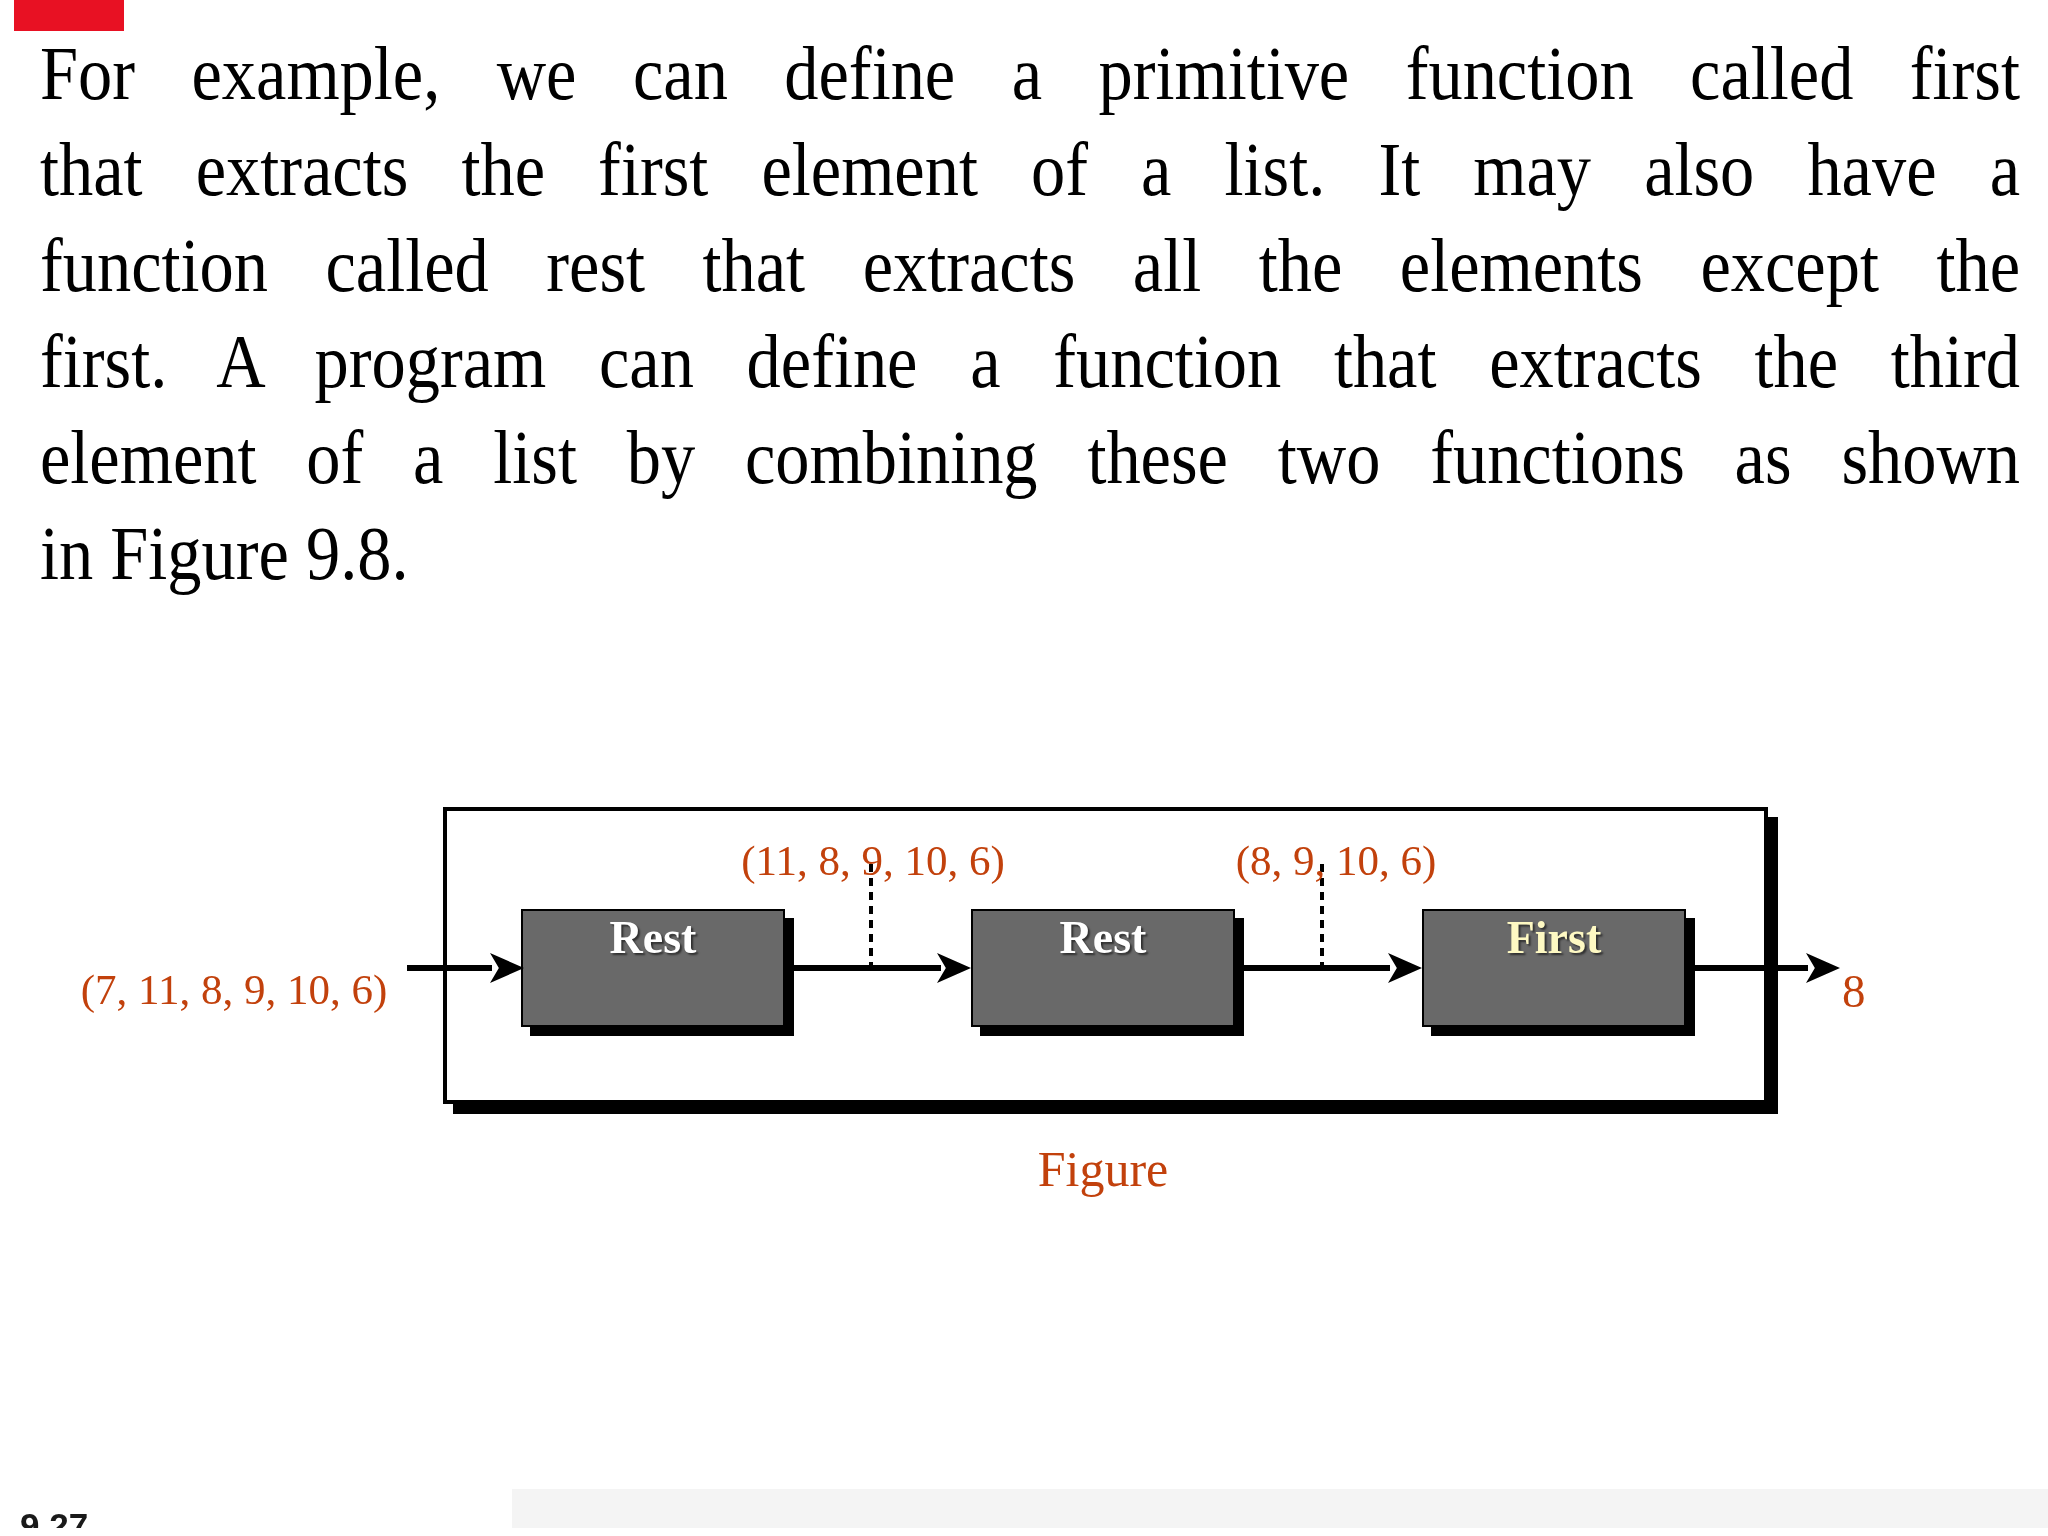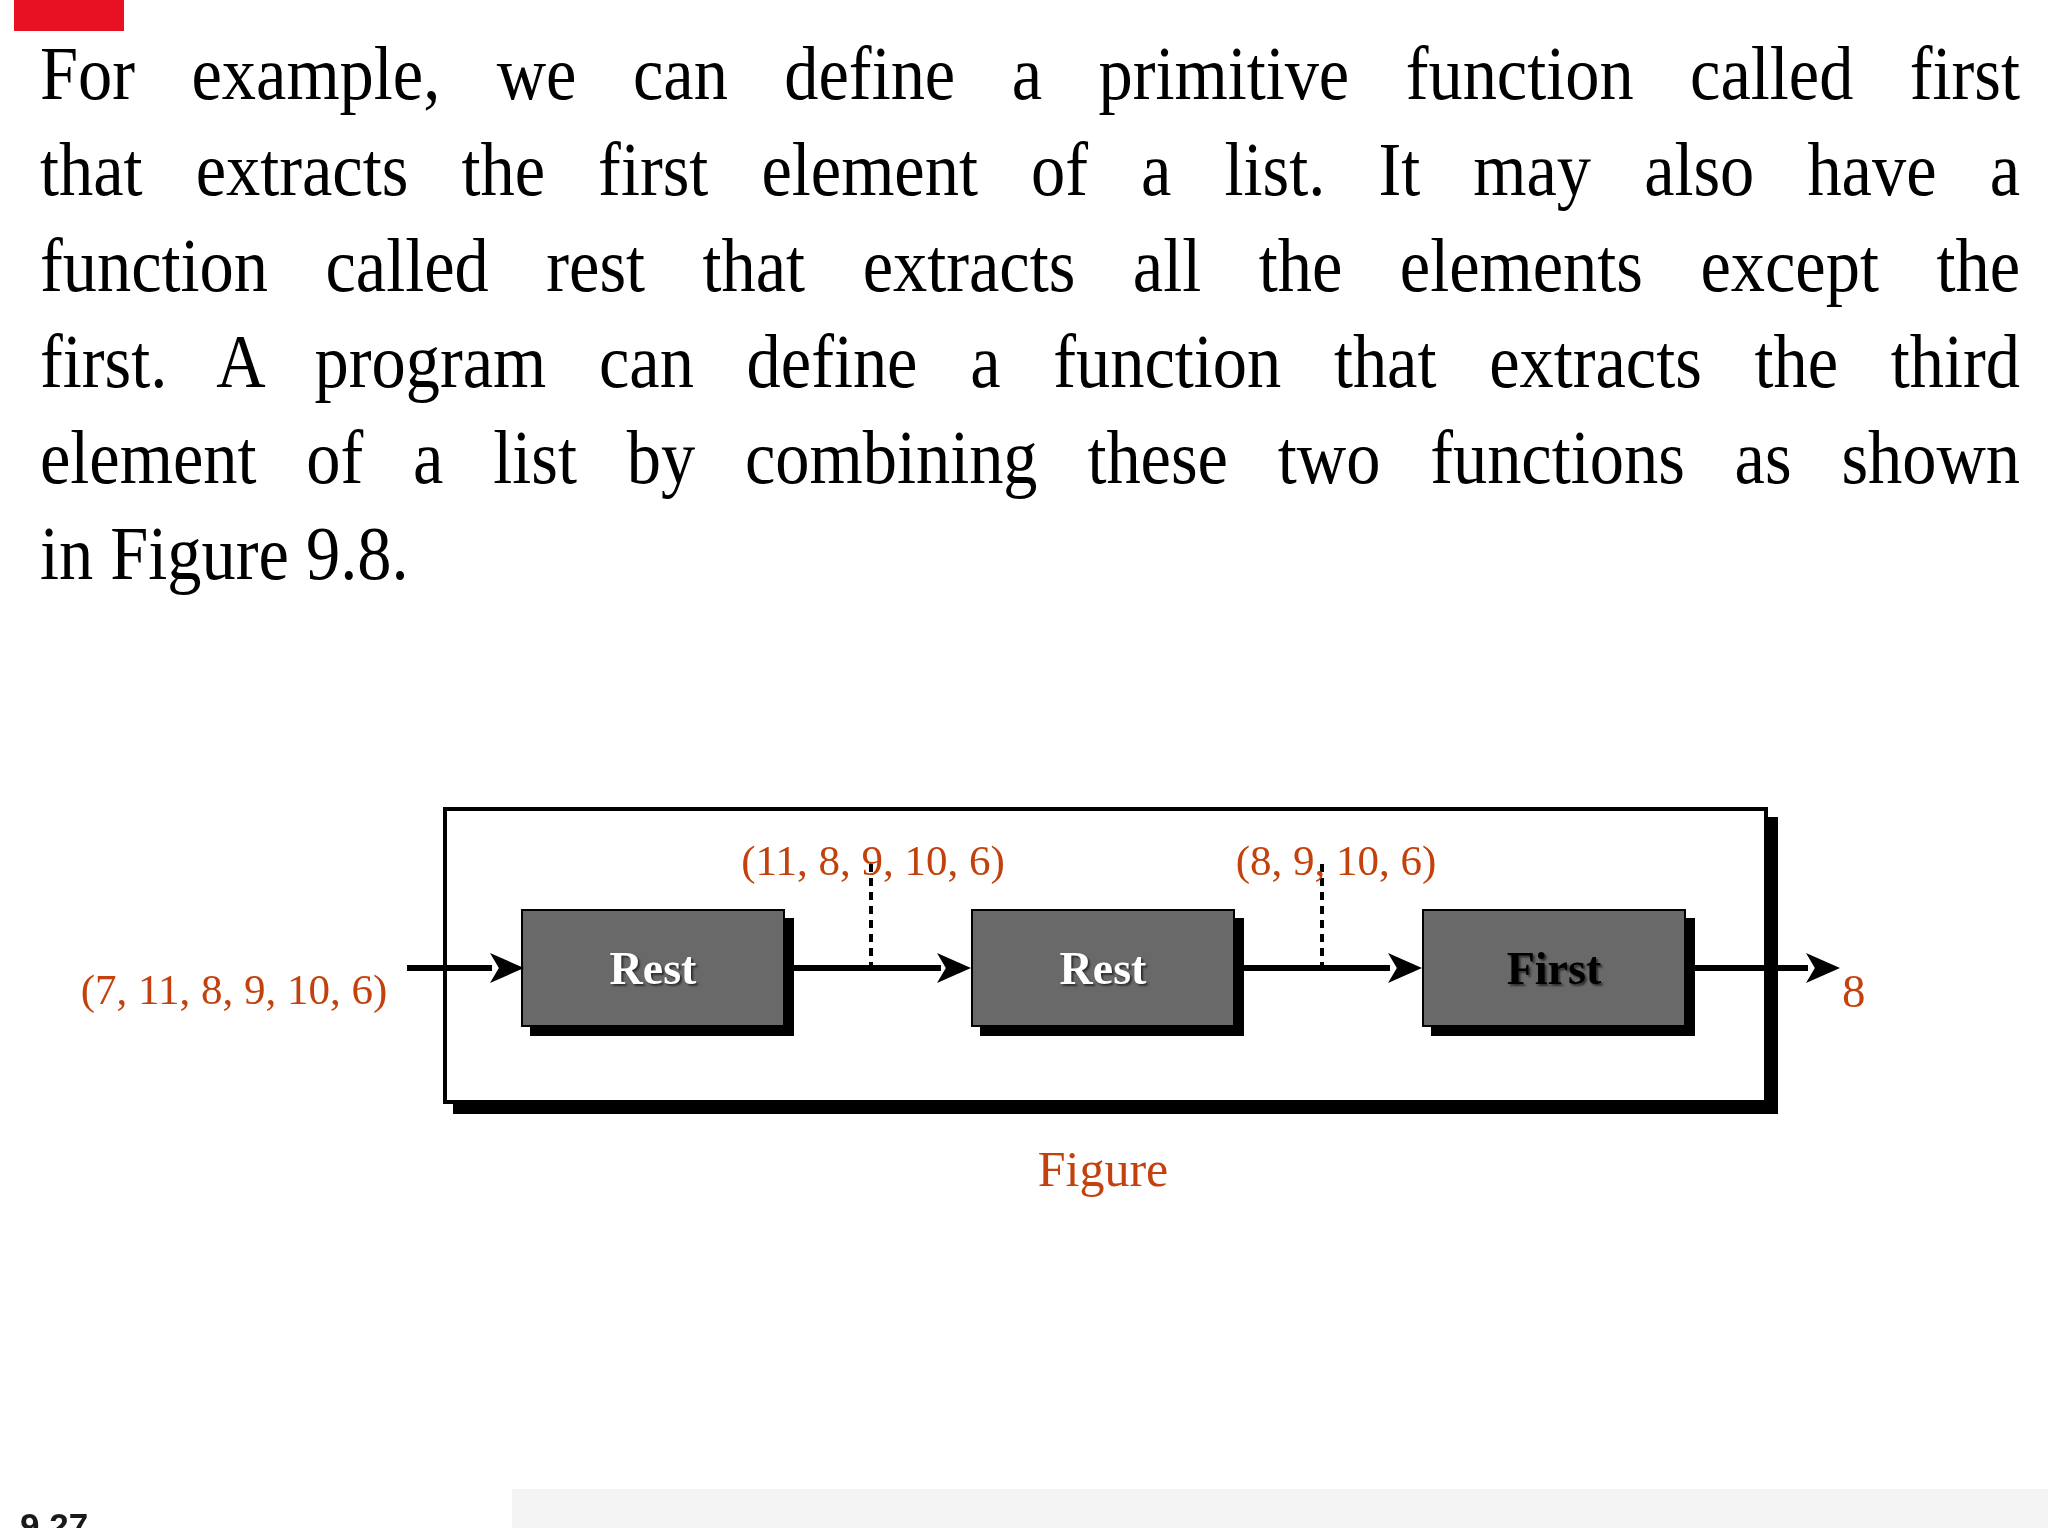--- a/index.html
+++ b/index.html
@@ -15,21 +15,21 @@
         font-size:76px;line-height:96px;color:#000;}
   .para .jline{text-align:justify;text-align-last:justify;white-space:normal;}
   .para .lline{text-align:left;}
 
   
   .outerbox{position:absolute;left:443px;top:807px;width:1325px;height:297px;
             border:4px solid #000;background:#fff;box-shadow:10px 10px 0 #000;
             box-sizing:border-box;z-index:1;}
   .gbox{position:absolute;top:909px;width:264px;height:118px;background:#696969;
         border:2px solid #000;box-sizing:border-box;box-shadow:9px 9px 0 #000;
-        z-index:3;display:flex;align-items:center;justify-content:center;}
+        z-index:3;display:flex;justify-content:center;}
   .gbox .blabel{color:#fff;font-weight:bold;font-size:46px;
         text-shadow:2px 2px 2px rgba(0,0,0,0.55);}
   .box1{left:521px;} .box2{left:971px;} .box3{left:1422px;}
 
   .aline{position:absolute;top:965px;height:6px;background:#000;z-index:4;}
   .ahead{position:absolute;top:953px;width:34px;height:30px;background:#000;z-index:4;
          clip-path:polygon(0% 0%, 100% 50%, 0% 100%, 26% 50%);}
   .a0{left:407px;width:85px;} .h0{left:490px;}
   .a1{left:791px;width:150px;} .h1{left:937px;}
   .a2{left:1240px;width:150px;} .h2{left:1388px;}
@@ -84,21 +84,21 @@
 
   <div class="dlabel inlabel">(7, 11, 8, 9, 10, 6)</div>
 
   <div class="gbox box1" style="background: rgb(105, 105, 105);">
     <span class="blabel" style="color: rgb(255, 255, 255);">Rest</span>
   </div>
   <div class="gbox box2" style="background: rgb(105, 105, 105);">
     <span class="blabel" style="color: rgb(255, 255, 255);">Rest</span>
   </div>
   <div class="gbox box3" style="background: rgb(105, 105, 105);">
-    <span class="blabel" style="color: #000000;">First</span>
+    <span class="blabel" style="color: #fef9c3;">First</span>
   </div>
 
   <div class="aline a0"></div>
   <div class="ahead h0"></div>
   <div class="aline a1"></div>
   <div class="ahead h1"></div>
   <div class="aline a2"></div>
   <div class="ahead h2"></div>
   <div class="aline a3"></div>
   <div class="ahead h3"></div>

